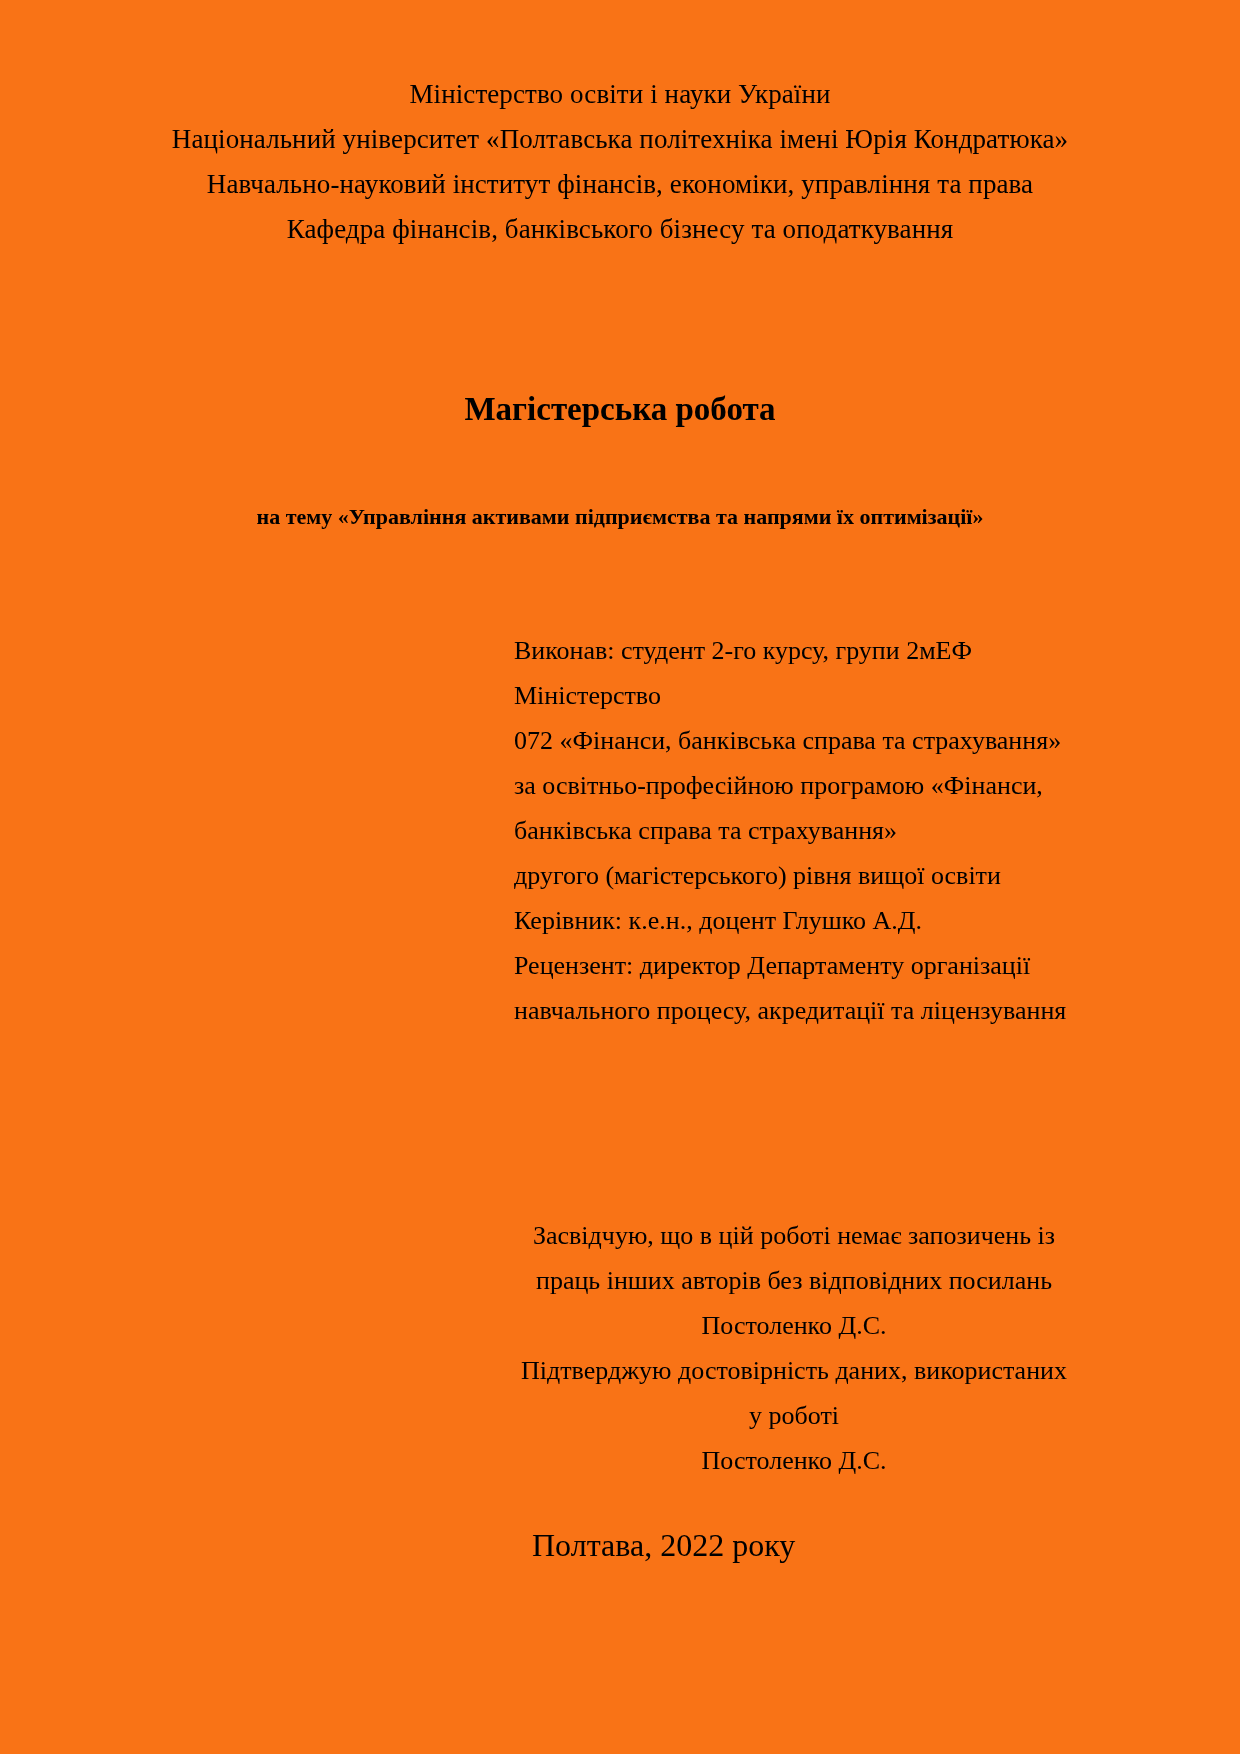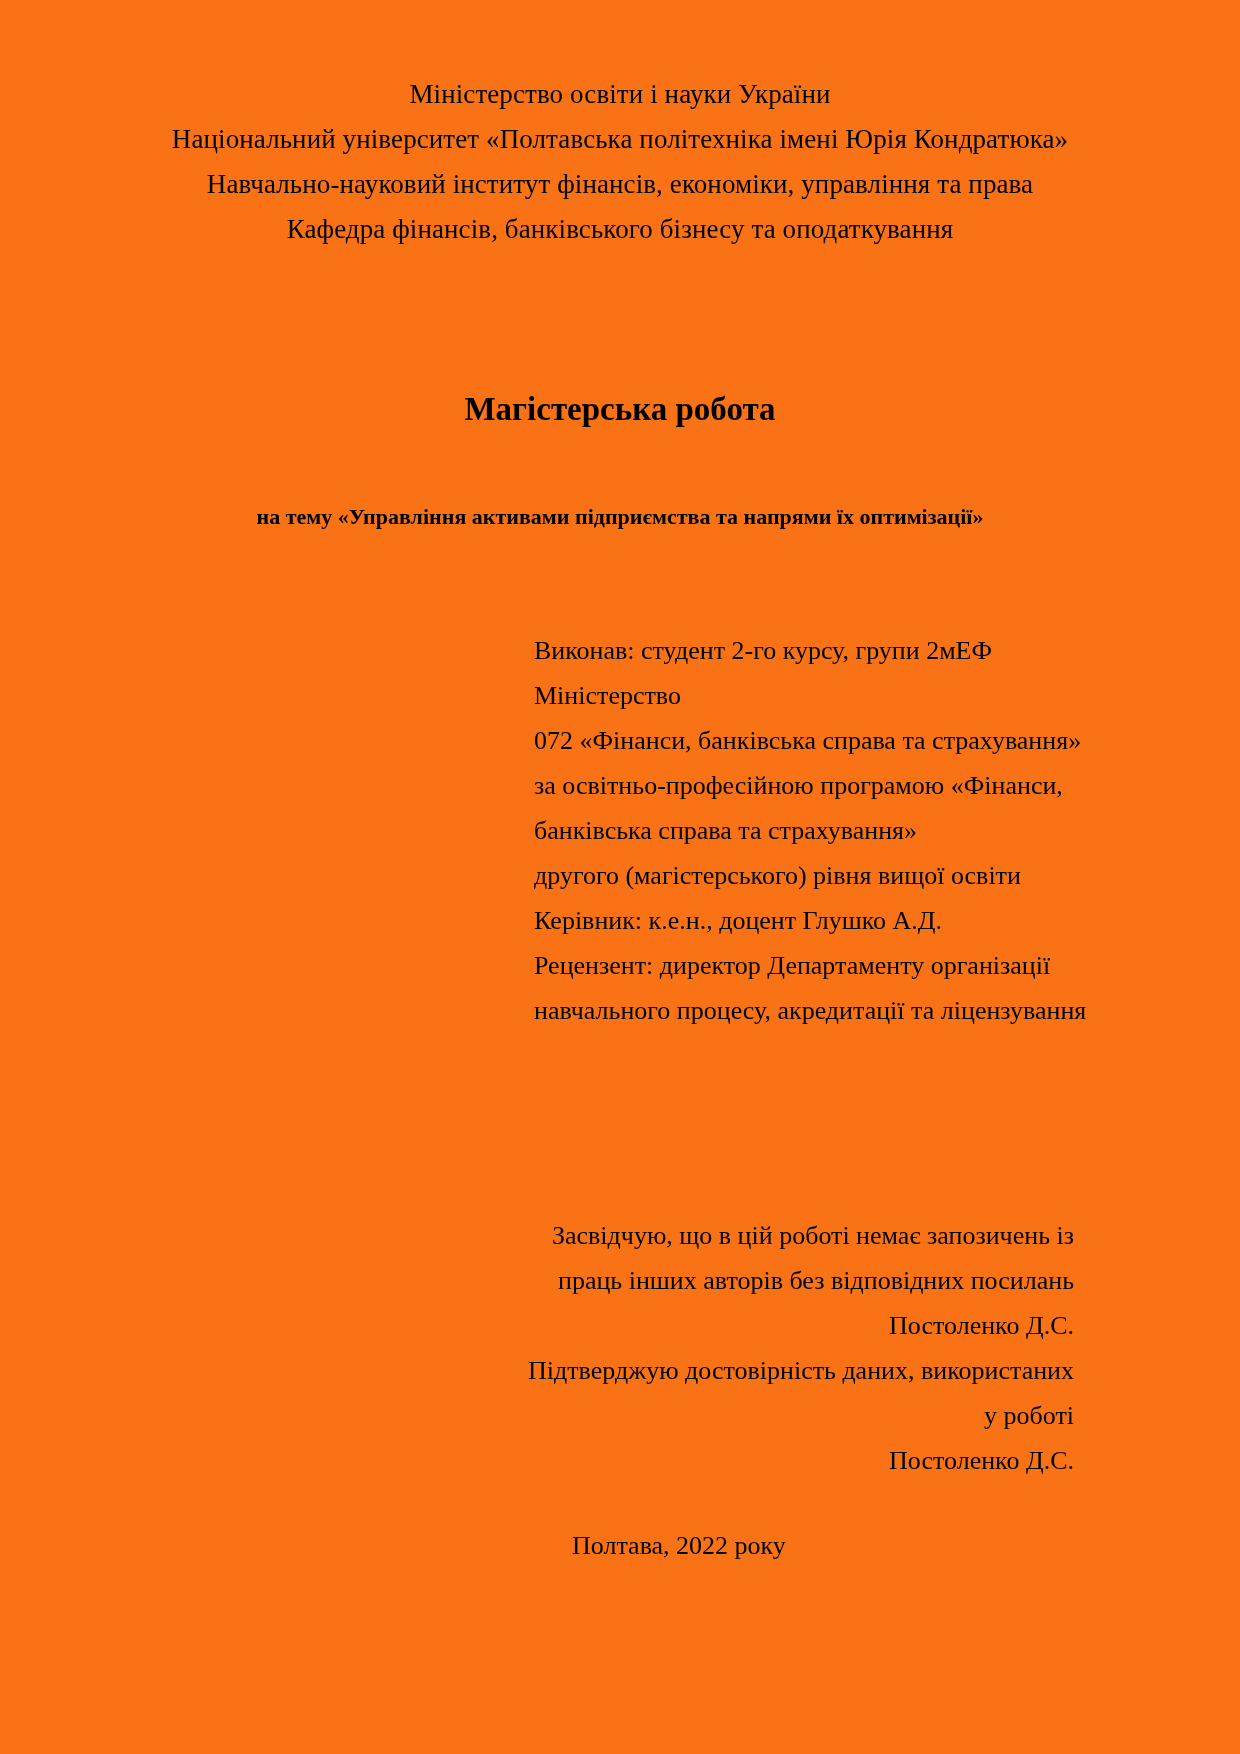--- a/index.html
+++ b/index.html
@@ -67,43 +67,42 @@
     position: absolute;
     top: 628px;
     left: 514px;
     width: 560px;
   }
   .details-line {
     font-size: 26px;
     line-height: 45px;
     text-align: left;
     white-space: nowrap;
-    margin-left: 20px;
   }
 
   .declaration-block {
     position: absolute;
     top: 1213px;
     left: 514px;
     width: 560px;
   }
   .declaration-line {
     font-size: 26px;
     line-height: 45px;
-    text-align: right;
+    text-align: center;
     white-space: nowrap;
   }
 
   
   .footer-line {
     position: absolute;
     top: 1523px;
-    left: 536px;
+    left: 496px;
     width: 560px;
-    font-size: 26px;
+    font-size: 32px;
     line-height: 45px;
     text-align: left;
     text-indent: 36px;
     white-space: nowrap;
   }
 </style>
 </head>
 <body>
 
 <div class="page">

